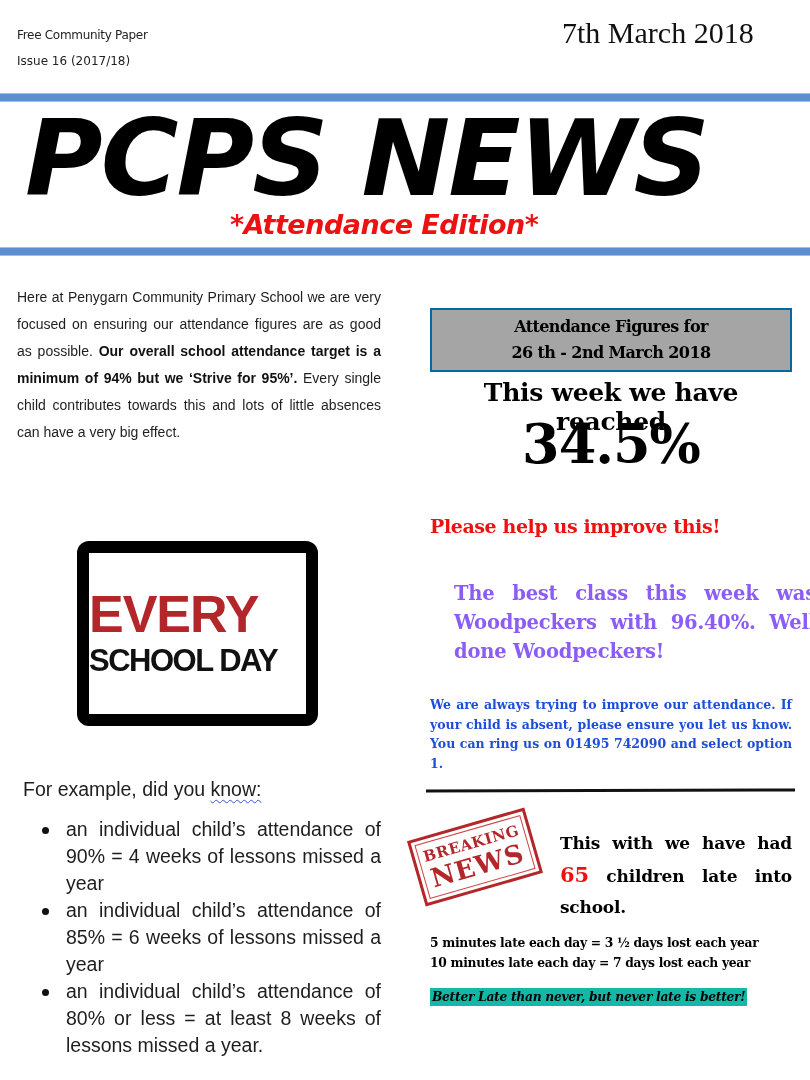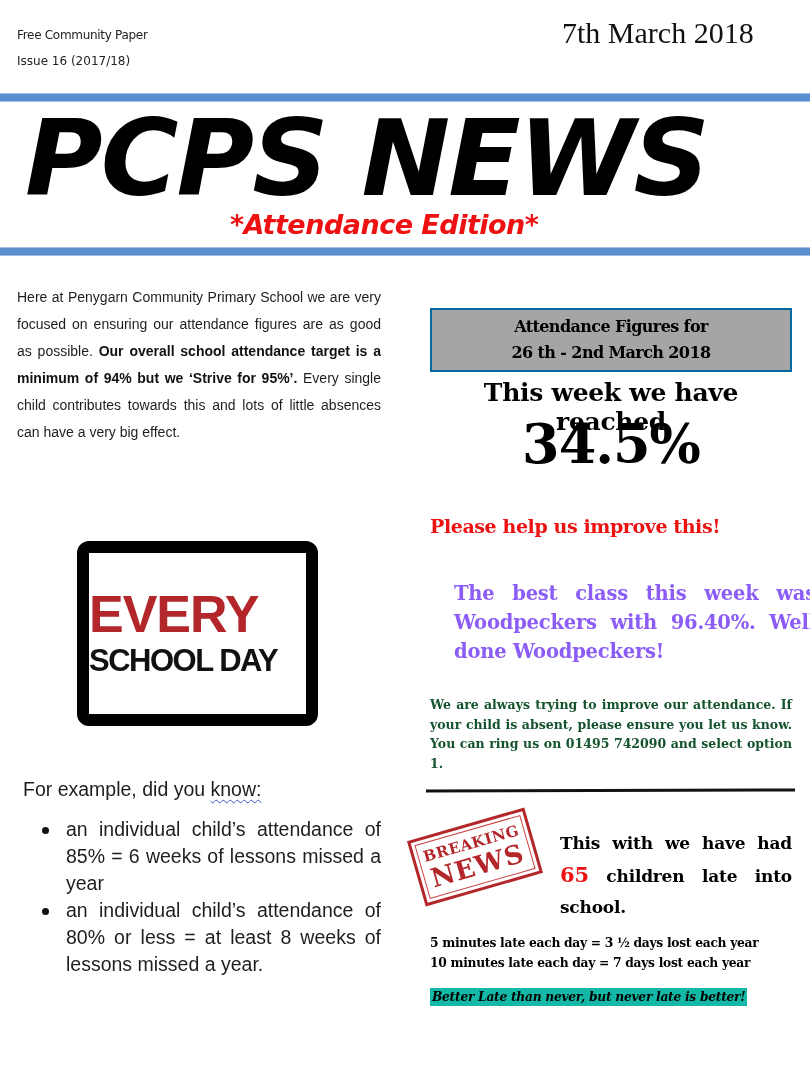--- a/index.html
+++ b/index.html
@@ -65,21 +65,21 @@
       display: flex; flex-direction: column; align-items: center; justify-content: center;
       font-size: 16px; line-height: 26px; color: #000; letter-spacing: -0.6px;
     }
     .reached { left: 430px; top: 378px; width: 362px; text-align: center; font-size: 25px; color: #000; letter-spacing: -0.3px; }
     .percent { left: 430px; top: 412px; width: 362px; text-align: center; font-size: 54px; color: #000; letter-spacing: -1px; }
     .help { left: 430px; top: 515px; font-size: 19px; color: #ee1111; letter-spacing: -0.4px; white-space: nowrap; }
     .best {
       left: 454px; top: 579px; width: 362px; font-size: 19.5px; line-height: 29px; text-align: justify; color: #8b5cf6; letter-spacing: -0.2px;
     }
     .note {
-      left: 430px; top: 695px; width: 362px; font-size: 12.5px; line-height: 19.5px; text-align: justify; color: #14532d;
+      left: 430px; top: 695px; width: 362px; font-size: 12.5px; line-height: 19.5px; text-align: justify; color: #1d4ed8;
     }
     .black-rule { left: 426px; top: 789px; width: 369px; height: 3px; background: #111; transform: rotate(-0.15deg); }
 
     .stamp {
       left: 414px; top: 823px; width: 122px; height: 68px; transform: rotate(-16deg);
       border: 3px solid #b3262a; box-sizing: border-box; color: #b3262a;
       display: flex; flex-direction: column; align-items: center; justify-content: center;
       font-family: "DejaVu Serif", serif; font-weight: bold; background: #fff;
       outline: 1px solid #c44; outline-offset: -7px;
     }
@@ -110,20 +110,21 @@
 <div class="abs intro"><span>Here at Penygarn Community Primary School we are very focused on ensuring our attendance figures are as good as possible. </span><b>Our overall school attendance target is a minimum of 94% but we ‘Strive for 95%’.</b><span> Every single child contributes towards this and lots of little absences can have a very big effect.</span></div>
 
 <div class="abs every-box">
   <div class="l1">EVERY</div>
   <div class="l2">SCHOOL DAY</div>
 </div>
 
 <div class="abs example"><span>For example, did you </span><span class="squiggle">know:</span></div>
 
 <ul class="abs bullets">
+  <li><span class="dot"></span><span>an individual child’s attendance of 90% = 4 weeks of lessons missed a year</span></li>
   <li><span class="dot"></span><span>an individual child’s attendance of 85% = 6 weeks of lessons missed a year</span></li>
   <li><span class="dot"></span><span>an individual child’s attendance of 80% or less = at least 8 weeks of lessons missed a year.</span></li>
 </ul>
 
 <div class="abs gray-box serif-heavy">
   <div>Attendance Figures for</div>
   <div>26 th - 2nd March 2018</div>
 </div>
 <div class="abs reached serif-heavy">This week we have reached</div>
 <div class="abs percent serif-heavy">34.5%</div>

